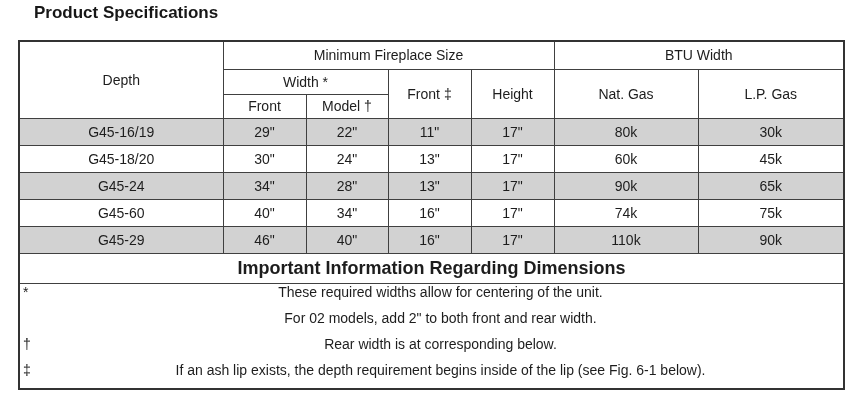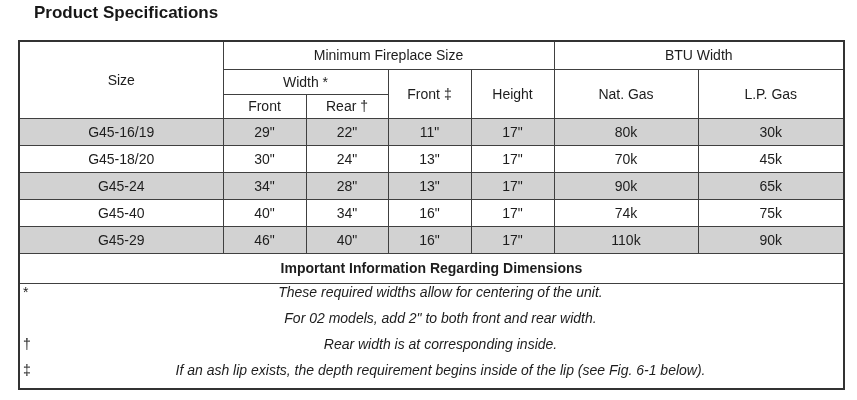--- a/index.html
+++ b/index.html
@@ -22,93 +22,93 @@
     text-align:center; vertical-align:middle;
     overflow:hidden; white-space:nowrap;
   }
   tr.hr1 { height:28px; }
   tr.hr2 { height:25px;padding-left:48px; }
   tr.hr3 { height:24px; }
   tr.data { height:27px; }
   tr.info-row { height:30px; }
   .bold-head { font-weight:bold; font-size:15px;margin-left:32px; }
   tr.shaded td { background:#d2d2d2; }
-  tr.info-row td { font-weight:bold; font-size:14px; }
+  tr.info-row td { font-weight:bold; font-size:18px; }
   td.footnote-cell {
     text-align:left; vertical-align:top;
     padding:8px 6px 4px 4px; white-space:normal; height:103px;
   }
   .fn-line { display:flex; align-items:flex-start; margin-bottom:10px; font-size:14px; line-height:16px; }
   .fn-marker { flex:none; width:15px; padding-left:3px; text-align:left; }
-  .fn-text { flex:1;font-style:italic; }
+  .fn-text { flex:1; }
 </style>
 </head>
 <body>
 
 <div class="canvas">
   <div class="page-title">Product Specifications</div>
 
   <table class="spec">
     <colgroup>
       <col style="width:204px">
       <col style="width:83px">
       <col style="width:82px">
       <col style="width:83px">
       <col style="width:83px">
       <col style="width:144px">
       <col style="width:146px">
     </colgroup>
 
     <tbody>
         <tr class="hr1">
-      <th rowspan="3" class="bold-head">Size</th>
+      <th rowspan="3" class="bold-head">Depth</th>
       <th colspan="4" class="bold-head">Minimum Fireplace Size</th>
       <th colspan="2" class="bold-head">BTU Width</th>
     </tr>
     <tr class="hr2">
       <th colspan="2">Width *</th>
       <th rowspan="2">Front ‡</th>
       <th rowspan="2">Height</th>
       <th rowspan="2">Nat. Gas</th>
       <th rowspan="2">L.P. Gas</th>
     </tr>
     <tr class="hr3">
       <th>Front</th>
-      <th>Rear †</th>
+      <th>Model †</th>
     </tr>
 
     <tr class="data shaded">
       <td>G45-16/19</td>
       <td>29"</td>
       <td>22"</td>
       <td>11"</td>
       <td>17"</td>
       <td>80k</td>
       <td>30k</td>
     </tr>
     <tr class="data">
       <td>G45-18/20</td>
       <td>30"</td>
       <td>24"</td>
       <td>13"</td>
       <td>17"</td>
-      <td>70k</td>
+      <td>60k</td>
       <td>45k</td>
     </tr>
     <tr class="data shaded">
       <td>G45-24</td>
       <td>34"</td>
       <td>28"</td>
       <td>13"</td>
       <td>17"</td>
       <td>90k</td>
       <td>65k</td>
     </tr>
     <tr class="data">
-      <td>G45-40</td>
+      <td>G45-60</td>
       <td>40"</td>
       <td>34"</td>
       <td>16"</td>
       <td>17"</td>
       <td>74k</td>
       <td>75k</td>
     </tr>
     <tr class="data shaded">
       <td>G45-29</td>
       <td>46"</td>
@@ -128,21 +128,21 @@
         <div class="fn-line">
           <span class="fn-marker">*</span>
           <span class="fn-text">These required widths allow for centering of the unit.</span>
         </div>
         <div class="fn-line">
           <span class="fn-marker"></span>
           <span class="fn-text">For 02 models, add 2" to both front and rear width.</span>
         </div>
         <div class="fn-line">
           <span class="fn-marker">†</span>
-          <span class="fn-text">Rear width is at corresponding inside.</span>
+          <span class="fn-text">Rear width is at corresponding below.</span>
         </div>
         <div class="fn-line">
           <span class="fn-marker">‡</span>
           <span class="fn-text">If an ash lip exists, the depth requirement begins inside of the lip (see Fig. 6-1 below).</span>
         </div>
       </td>
     </tr>
   </tbody>
     </table>
 </div>

